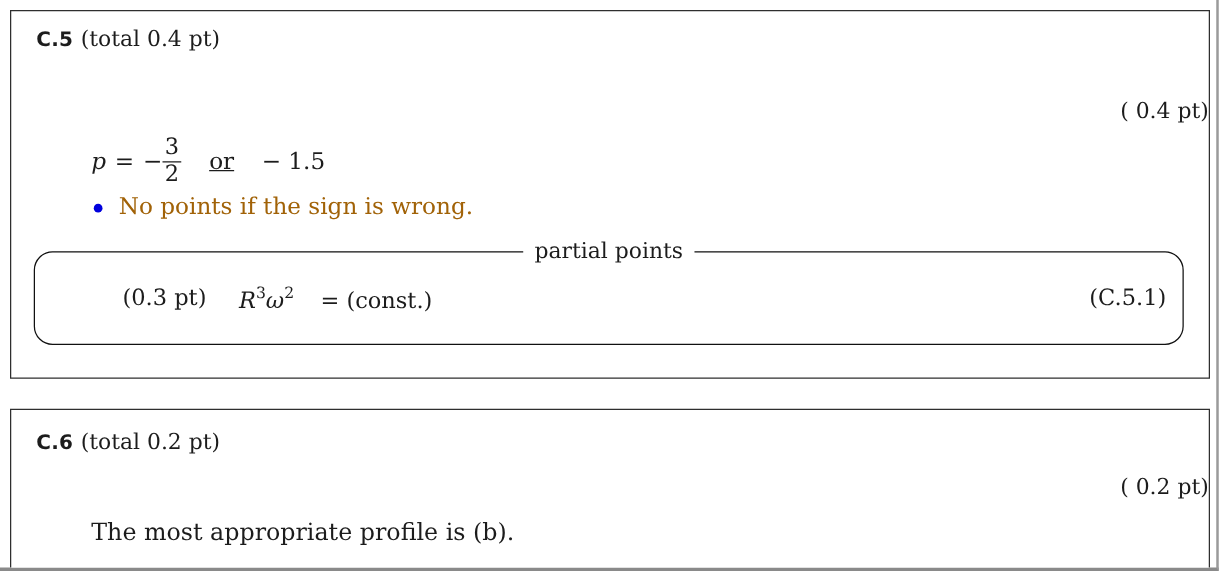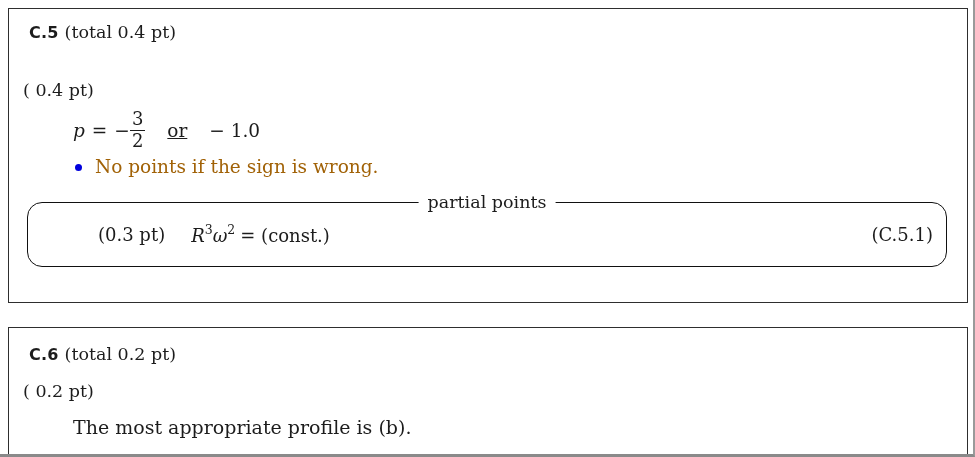--- a/index.html
+++ b/index.html
@@ -33,20 +33,21 @@
     font-weight: bold;
     font-size: 16px;
     letter-spacing: 0.2px;
   }
   .sec-total { margin-left: 6px; }
 
   .points-line {
     margin: 35px 0 0 14px;
     font-size: 17.5px;
     line-height: 22px;
+    text-align: right;
   }
 
   
   .formula-row {
     margin: 7px 0 0 64px;
     display: flex;
     align-items: center;
     font-size: 18.5px;
     height: 44px;
   }
@@ -75,21 +76,21 @@
     width: 7px; height: 7px;
     border-radius: 50%;
     margin-right: 13px;
     flex: 0 0 auto;
   }
 
   
   .partial-box {
     position: relative;
     margin: 23px 20px 0 18px;
-    height: 65px;
+    height: 75px;
     border: 1.6px solid #111111;
     border-radius: 15px;
     background: #ffffff;
   }
   .partial-title {
     position: absolute;
     top: -12px;
     left: 50%;
     transform: translateX(-50%);
     background: #ffffff;
@@ -104,21 +105,21 @@
     height: 100%;
     padding: 0 13px 0 70px;
     font-size: 18px;
   }
   .partial-eq { margin-left: 26px; white-space: nowrap; }
   .partial-eq sup {
     font-size: 12.5px;
     position: relative;
     top: -1px;
   }
-  .eq-rhs { margin-left: 5px; }
+  .eq-rhs { margin-left: 21px; }
   .eq-number { margin-left: auto; }
 
   
   #box-c6 .header-line { padding-top: 15px; }
   #box-c6 .points-line { margin-top: 14px; }
   .answer-line {
     margin: 13px 0 0 64px;
     font-size: 19px;
     line-height: 25px;
   }
@@ -135,21 +136,21 @@
 
   <div class="formula-row">
     <span class="math-it">p</span>
     <span class="f-eq">=</span>
     <span>−</span>
     <span class="frac">
       <span class="num">3</span>
       <span class="den">2</span>
     </span>
     <span class="f-or">or</span>
-    <span>− 1.0</span>
+    <span>− 1.5</span>
   </div>
 
   <div class="note-row" id="note-row" style="color: #a16207;">
     <span class="bullet-dot" id="note-bullet" style="background: rgb(0, 0, 221);"></span>
     <span>No points if the sign is wrong.</span>
   </div>
 
   <div class="partial-box">
     <div class="partial-title">partial points</div>
     <div class="partial-content">

